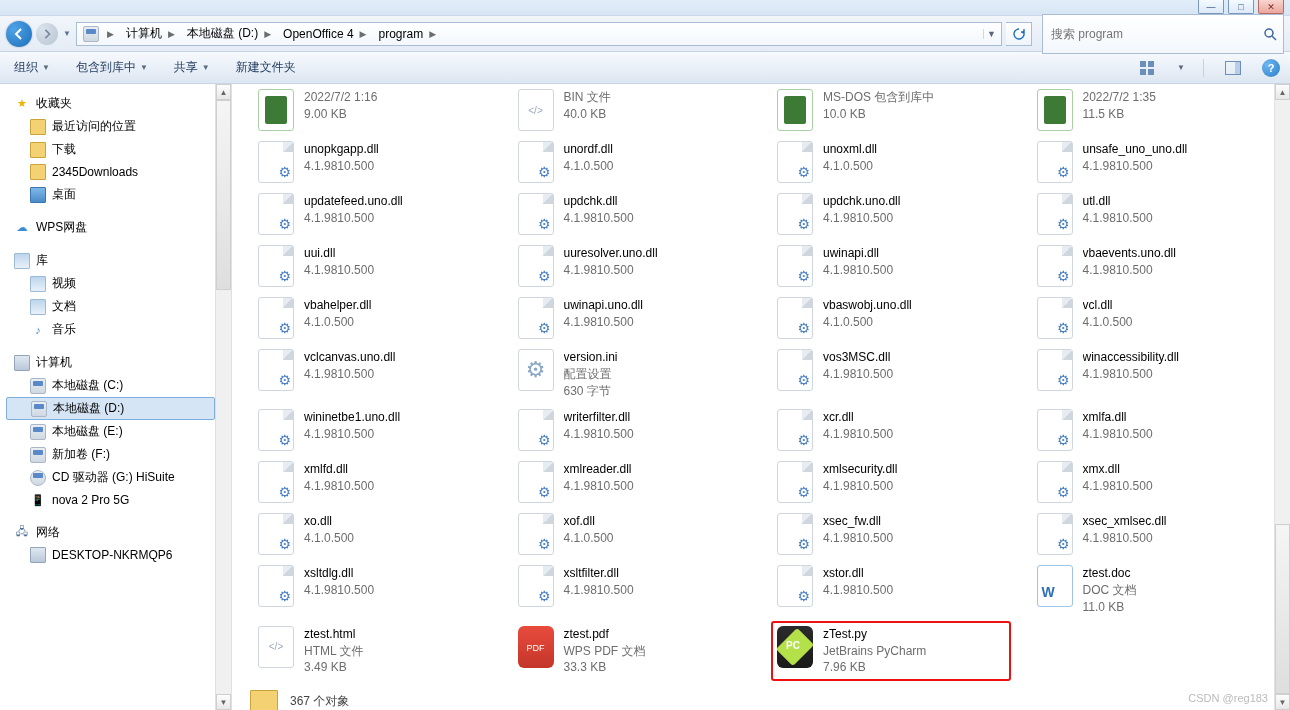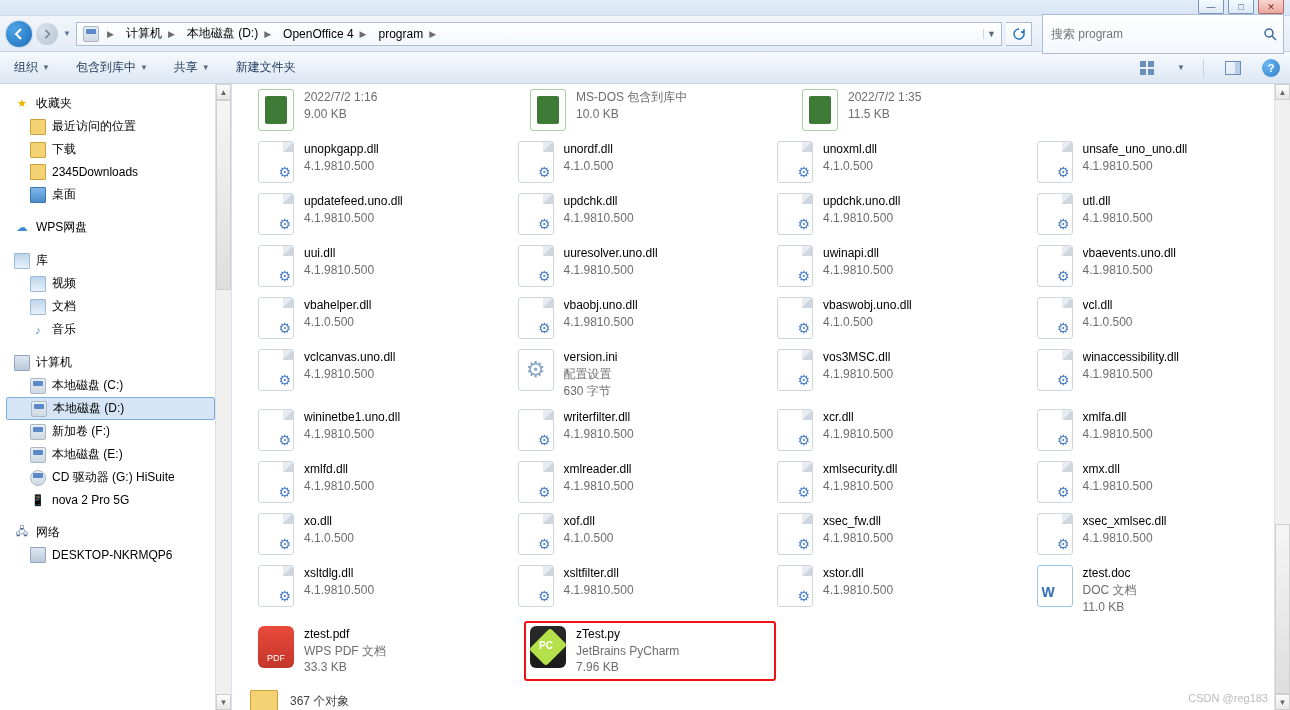--- a/index.html
+++ b/index.html
@@ -62,21 +62,21 @@
   .ficon{ width:36px; height:42px; flex:0 0 36px; display:flex; align-items:center; justify-content:center;}
   .ficon.dll{ background:#fff; border:1px solid #cfd6de; border-radius:3px; position:relative;}
   .ficon.dll::before{content:""; position:absolute; top:0; right:0; width:10px; height:10px; background:linear-gradient(135deg,#e7ecf2 50%, #cfd6de 50%);}
   .ficon.dll::after{content:"⚙"; position:absolute; bottom:2px; right:2px; font-size:14px; color:#4a7fc4;}
   .ficon.ini{ background:#fff; border:1px solid #cfd6de; border-radius:3px; position:relative;}
   .ficon.ini::after{content:"⚙"; font-size:22px; color:#8aa7c6;}
   .ficon.bat{ background:#fff; border:1px solid #aacfa5; border-radius:3px; position:relative;}
   .ficon.bat::after{content:""; position:absolute; inset:6px; background:#3c7a36; border-radius:2px;}
   .ficon.html{ background:#fff; border:1px solid #cfd6de; border-radius:3px; position:relative;}
   .ficon.html::after{content:"</>"; color:#9aaabf; font-size:10px;}
-  .ficon.pdf{ background:linear-gradient(#e84b3c,#c4362a); border-radius:6px; color:#fff; font-size:9px; display:flex; align-items:flex-end; justify-content:center; padding-bottom:5px;}
+  .ficon.pdf{ background:linear-gradient(#e84b3c,#c4362a); border-radius:6px; color:#fff; font-size:9px; display:flex; align-items:flex-end; justify-content:center; padding-bottom:15px;}
   .ficon.doc{ background:#fff; border:1px solid #9ec4e8; border-radius:3px; position:relative;}
   .ficon.doc::after{content:"W"; color:#2d6fb6; font-weight:bold; font-size:14px; position:absolute; left:4px; bottom:6px;}
   .ficon.py{ background:linear-gradient(#2b2b2b,#1a1a1a); border-radius:6px; position:relative;}
   .ficon.py::before{content:""; position:absolute; inset:6px; background:#b4e04a; transform:rotate(45deg); border-radius:3px;}
   .ficon.py::after{content:"PC"; position:absolute; color:#fff; font-weight:bold; font-size:10px; top:14px; left:9px;}
   .finfo{ display:flex; flex-direction:column; line-height:1.4; min-width:0;}
   .fname{ color:#000; white-space:nowrap; overflow:hidden; text-overflow:ellipsis;}
   .fmeta{ color:#6d6d6d; white-space:nowrap;}
   .main-scroll{ position:absolute; right:0; top:0; bottom:0; width:16px; background:#f0f0f0; border-left:1px solid #e3e3e3; display:flex; flex-direction:column;}
   .main-scroll .btn{ height:16px; background:linear-gradient(#fdfdfd,#e7e7e7); border:1px solid #cfcfcf; font-size:8px; display:flex; align-items:center; justify-content:center; color:#666;}
@@ -248,25 +248,25 @@
         <div class="tree-item">
             <span class="ic drive"></span>
             <span>本地磁盘 (C:)</span>
           </div>
         <div class="tree-item selected">
             <span class="ic drive"></span>
             <span>本地磁盘 (D:)</span>
           </div>
         <div class="tree-item">
             <span class="ic drive"></span>
+            <span>本地磁盘 (E:)</span>
+          </div>
+        <div class="tree-item">
+            <span class="ic drive"></span>
             <span>新加卷 (F:)</span>
-          </div>
-        <div class="tree-item">
-            <span class="ic drive"></span>
-            <span>本地磁盘 (E:)</span>
           </div>
         <div class="tree-item">
             <span class="ic drive" style="border-radius:50%;"></span>
             <span>CD 驱动器 (G:) HiSuite</span>
           </div>
         <div class="tree-item">
             <span class="ic">📱</span>
             <span>nova 2 Pro 5G</span>
           </div>
       </div>
@@ -294,20 +294,27 @@
     <div class="filegrid" id="filegrid">
         <div class="row">
           <div class="cell">
             <div class="ficon bat"></div>
             <div class="finfo">
               <div class="fmeta">2022/7/2 1:16</div>
               <div class="fmeta">9.00 KB</div>
             </div>
           </div>
           <div class="cell">
+            <div class="ficon html"></div>
+            <div class="finfo">
+              <div class="fmeta">BIN 文件</div>
+              <div class="fmeta">40.0 KB</div>
+            </div>
+          </div>
+          <div class="cell">
             <div class="ficon bat"></div>
             <div class="finfo">
               <div class="fmeta">MS-DOS 包含到库中</div>
               <div class="fmeta">10.0 KB</div>
             </div>
           </div>
           <div class="cell">
             <div class="ficon bat"></div>
             <div class="finfo">
               <div class="fmeta">2022/7/2 1:35</div>
@@ -409,21 +416,21 @@
           <div class="cell">
             <div class="ficon dll"></div>
             <div class="finfo">
               <div class="fname">vbahelper.dll</div>
               <div class="fmeta">4.1.0.500</div>
             </div>
           </div>
           <div class="cell">
             <div class="ficon dll"></div>
             <div class="finfo">
-              <div class="fname">vbaobj.uno.dll</div>
+              <div class="fname">uwinapi.uno.dll</div>
               <div class="fmeta">4.1.9810.500</div>
             </div>
           </div>
           <div class="cell">
             <div class="ficon dll"></div>
             <div class="finfo">
               <div class="fname">vbaswobj.uno.dll</div>
               <div class="fmeta">4.1.0.500</div>
             </div>
           </div>
@@ -581,20 +588,28 @@
           <div class="cell">
             <div class="ficon doc"></div>
             <div class="finfo">
               <div class="fname">ztest.doc</div>
               <div class="fmeta">DOC 文档</div>
               <div class="fmeta">11.0 KB</div>
             </div>
           </div>
         </div>
         <div class="row">
+          <div class="cell">
+            <div class="ficon html"></div>
+            <div class="finfo">
+              <div class="fname">ztest.html</div>
+              <div class="fmeta">HTML 文件</div>
+              <div class="fmeta">3.49 KB</div>
+            </div>
+          </div>
           <div class="cell">
             <div class="ficon pdf">PDF</div>
             <div class="finfo">
               <div class="fname">ztest.pdf</div>
               <div class="fmeta">WPS PDF 文档</div>
               <div class="fmeta">33.3 KB</div>
             </div>
           </div>
           <div class="cell highlight">
             <div class="ficon py"></div>

